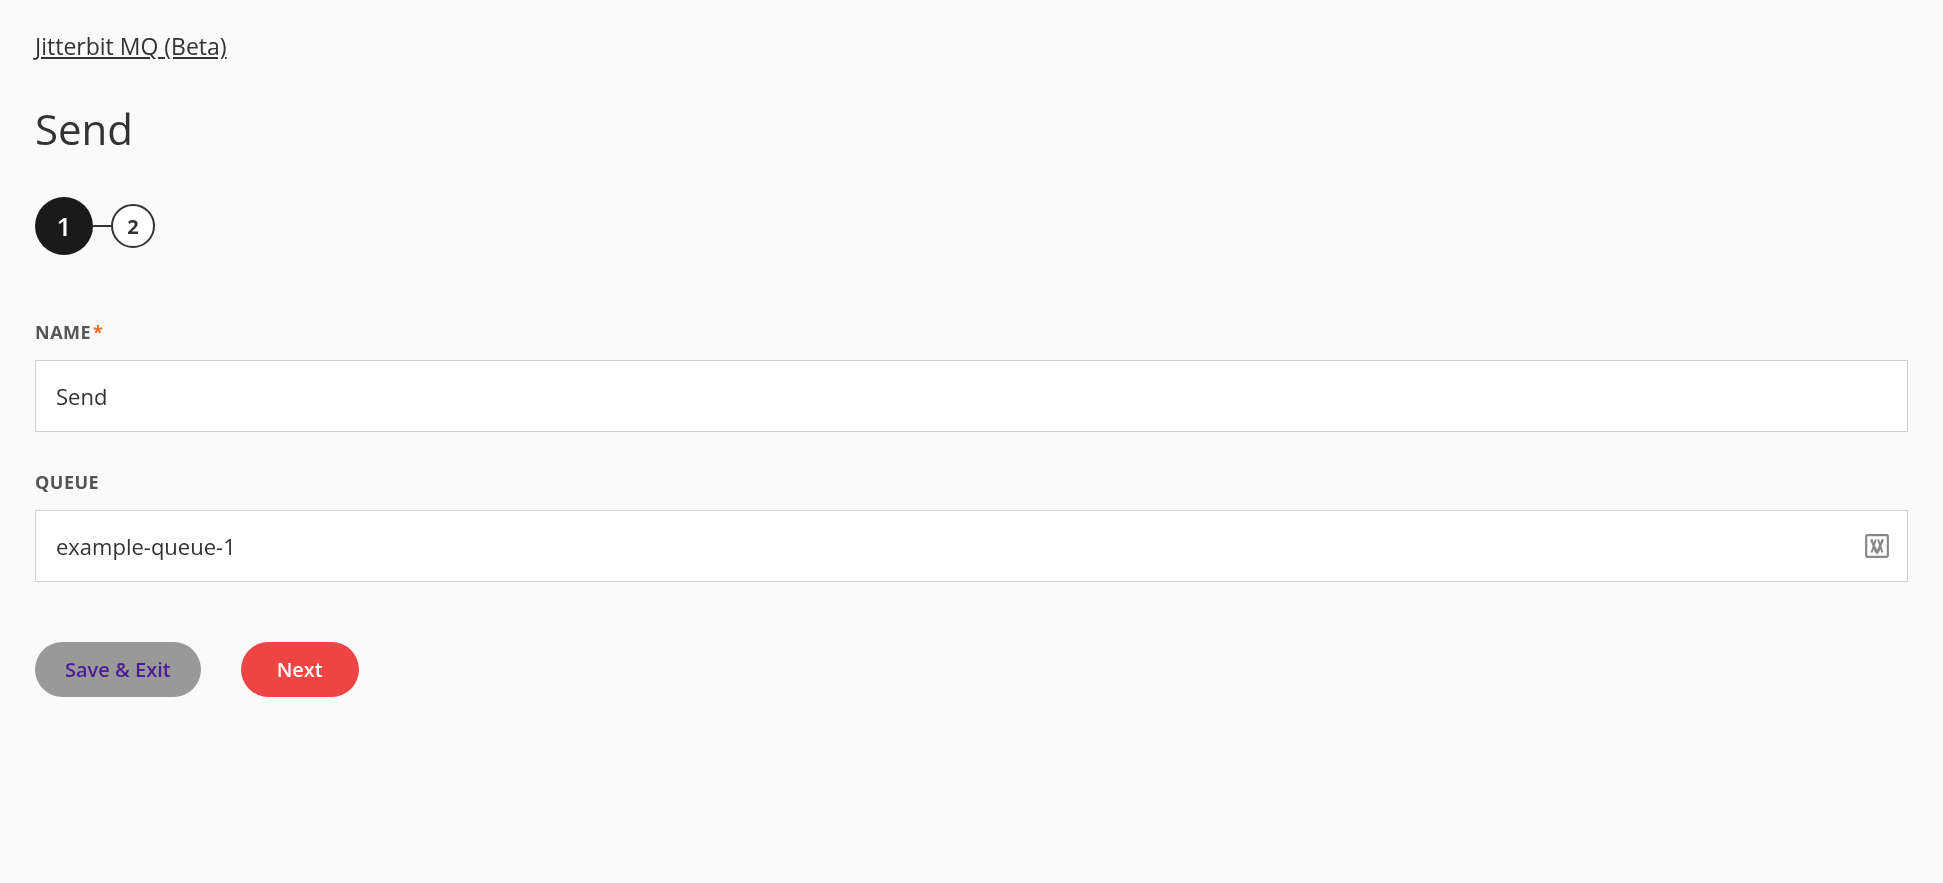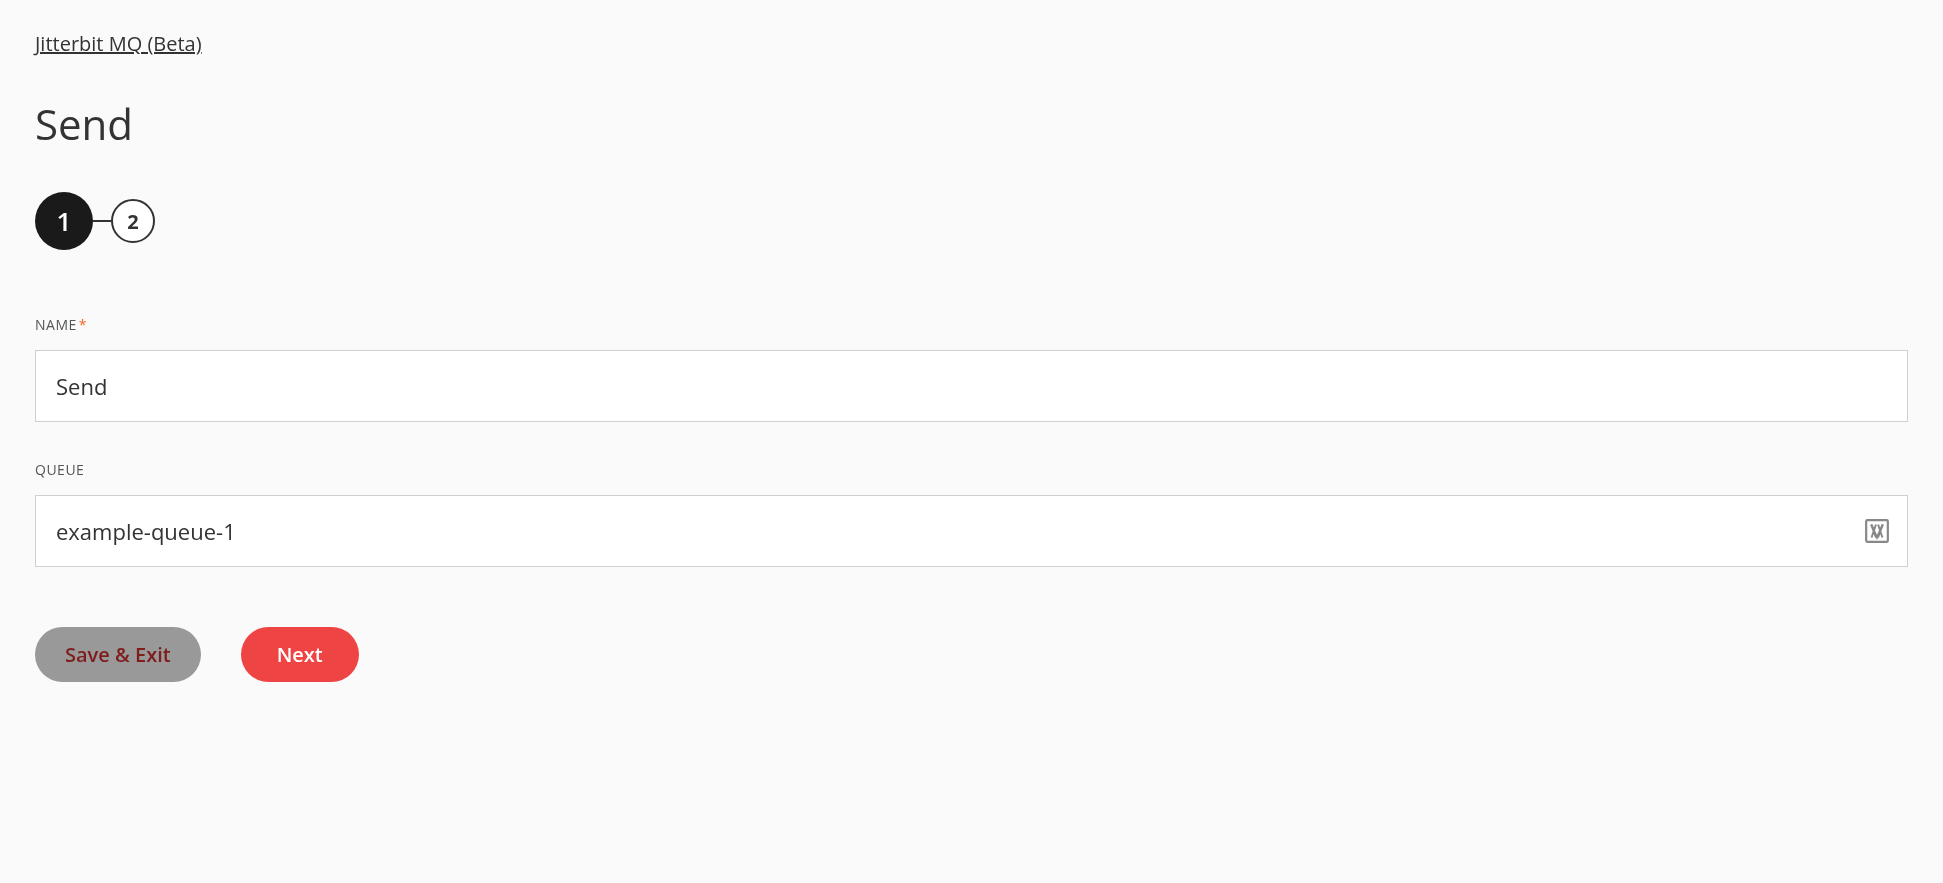--- a/index.html
+++ b/index.html
@@ -8,21 +8,21 @@
       padding: 0;
     }
     body {
       font-family: 'Open Sans', -apple-system, BlinkMacSystemFont, 'Segoe UI', Roboto, sans-serif;
       background: #fafafa;
       padding: 30px 35px;
       color: #333;
     }
     .breadcrumb-link {
       color: #333;
-      font-size: 20px;
+      font-size: 23px;
       font-weight: 400;
     }
     .page-title {
       font-size: 42px;
       font-weight: 400;
       color: #333;
       margin-top: 38px;
       margin-bottom: 40px;
     }
     .stepper {
@@ -56,25 +56,25 @@
     .step-connector {
       width: 18px;
       height: 2px;
       background: #333;
     }
     .form-group {
       margin-bottom: 38px;
     }
     .form-label {
       display: block;
-      font-size: 14px;
+      font-size: 18px;
       color: #555;
       letter-spacing: 0.5px;
       margin-bottom: 16px;
-      font-weight: 400;
+      font-weight: 700;
     }
     .required-star {
       color: #f26522;
       margin-left: 2px;
     }
     .text-input {
       width: 100%;
       padding: 20px 20px;
       font-size: 22px;
       border: 1px solid #d0d0d0;
@@ -114,21 +114,21 @@
       border: none;
       border-radius: 999px;
       padding: 14px 30px;
       font-size: 20px;
       font-weight: 600;
       cursor: pointer;
       font-family: inherit;
     }
     .btn-gray {
       background: #999;
-      color: #7f1d1d;
+      color: #4c1d95;
     }
     .btn-orange {
       background: #ef4444;
       color: #fff;
       padding: 14px 36px;
     }
   </style>
 </head>
 <body>
 

